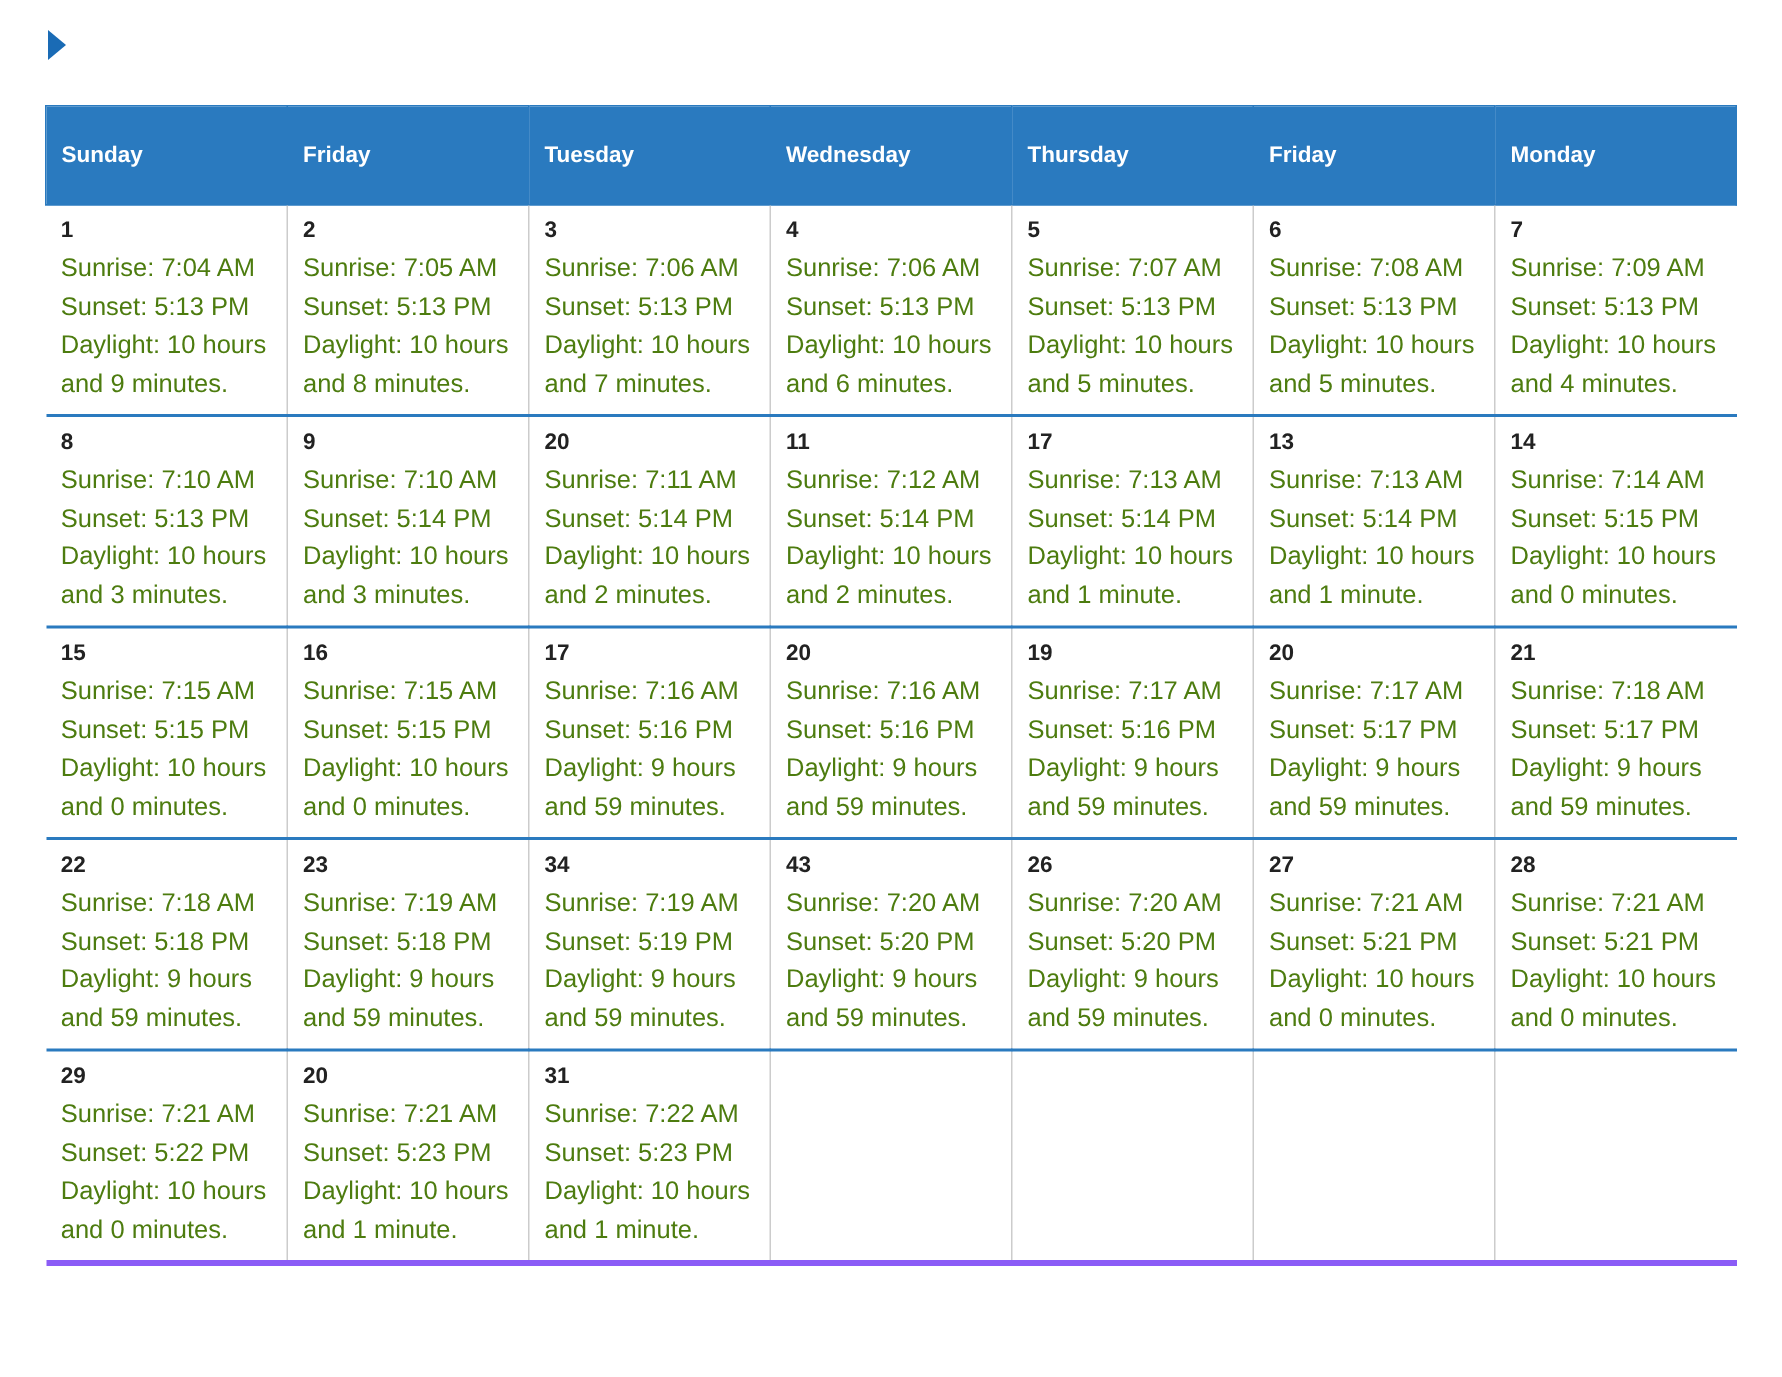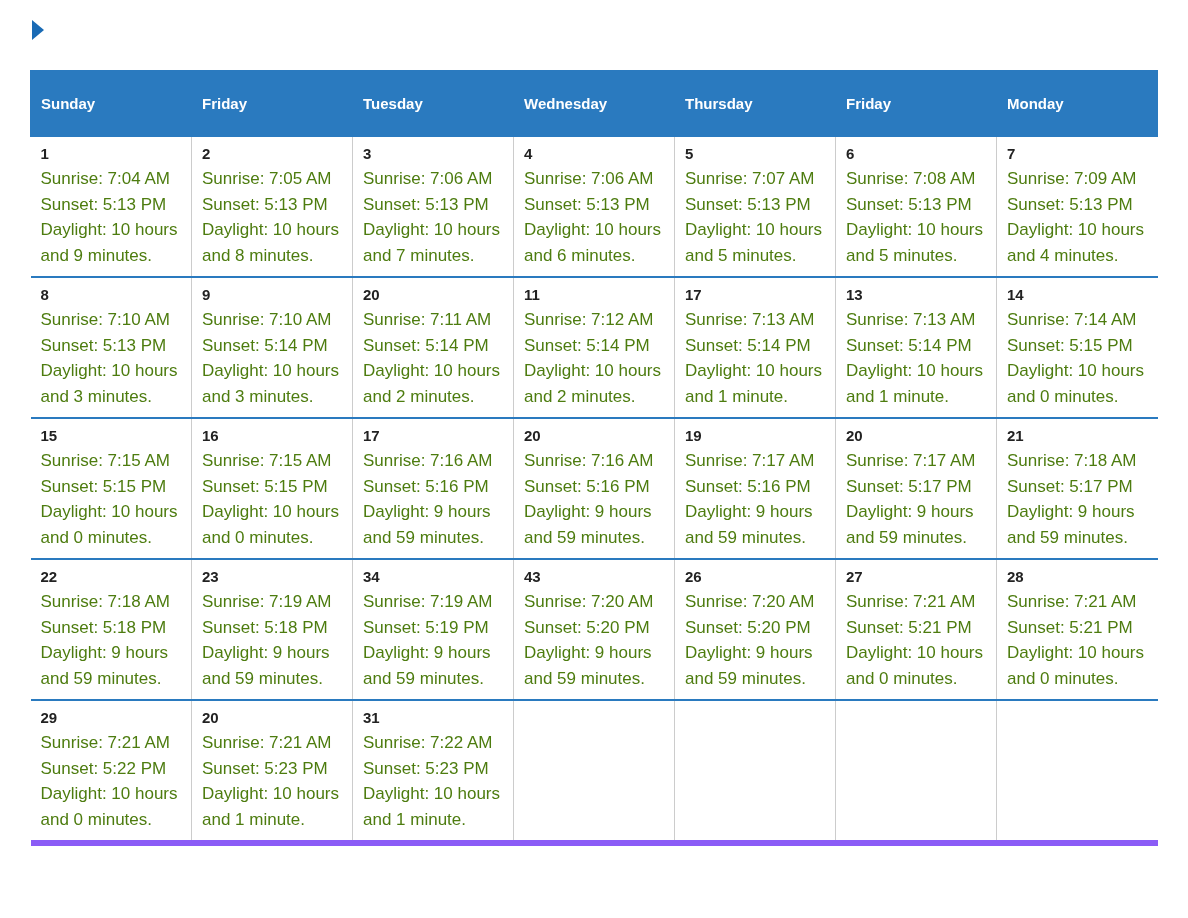--- a/index.html
+++ b/index.html
@@ -97,21 +97,21 @@
     .day-info {
       font-size: 17px;
       line-height: 1.5;
       color: #4d7c0f;
       margin-top: 24px;
     }
     .empty-cell {
       background: #fff;
     }
     tbody tr:last-child {
-      border-bottom: 6px solid #8b5cf6;
+      border-bottom: 4px solid #8b5cf6;
     }
   </style>
 </head>
 <body>
 
 <div class="header">
   <div class="logo">
     <div style="display:flex; flex-direction:column; line-height:1.1;">
       <div style="display:flex; align-items:center;">
         <span class="logo-text-general"></span>

